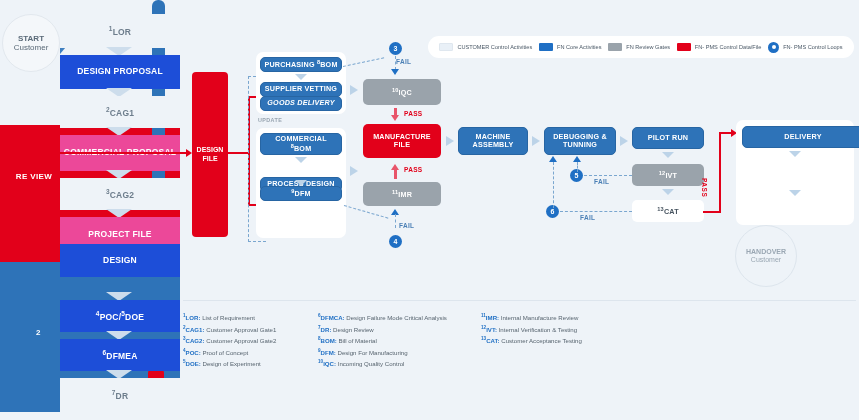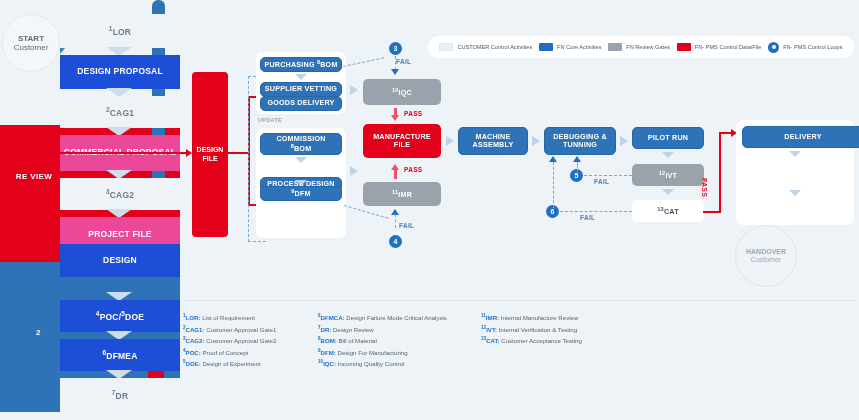--- a/index.html
+++ b/index.html
@@ -304,29 +304,29 @@
 
   <div class="group-card" style="left:76px; top:52px; width:90px; height:62px;"></div>
   <div class="node blue" style="left:80px; top:57px; width:82px; height:15px;">
     <span><span>PURCHASING </span><span class="sup">8</span><span>BOM</span></span>
   </div>
   <div class="mini-chev" style="left:115px; top:74px;"></div>
   <div class="node blue" style="left:80px; top:82px; width:82px; height:15px;">
     <span>SUPPLIER VETTING</span>
   </div>
   <div class="mini-chev" style="left:115px; top:99px;"></div>
-  <div class="node blue" style="left:80px; top:96px; width:82px; height:15px;">
+  <div class="node blue" style="left:80px; top:96px; width:82px; height:15px;font-style:italic;">
     <span>GOODS DELIVERY</span>
   </div>
 
   <div style="position:absolute;left:78px;top:117px;font-size:5.4px;color:#97a4b0;font-weight:bold;letter-spacing:.4px;">UPDATE</div>
 
   <div class="group-card" style="left:76px; top:128px; width:90px; height:110px;"></div>
   <div class="node blue" style="left:80px; top:133px; width:82px; height:22px;">
-    <span><span>COMMISSION </span><br><span class="sup">8</span><span>BOM</span></span>
+    <span><span>COMMERCIAL </span><br><span class="sup">8</span><span>BOM</span></span>
   </div>
   <div class="mini-chev" style="left:115px; top:157px;"></div>
   <div class="node blue" style="left:80px; top:177px; width:82px; height:15px;">
     <span>PROCESS DESIGN</span>
   </div>
   <div class="mini-chev" style="left:115px; top:180px;"></div>
   <div class="node blue" style="left:80px; top:186px; width:82px; height:15px;">
     <span><span class="sup">9</span><span>DFM</span></span>
   </div>
 

